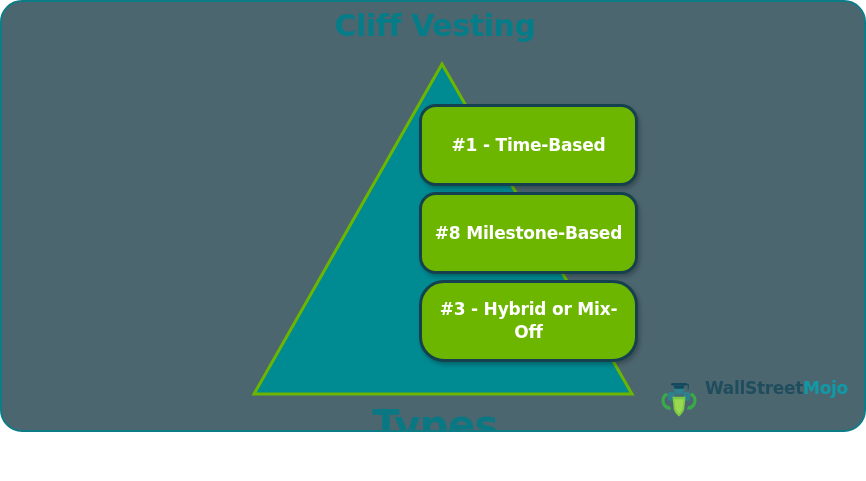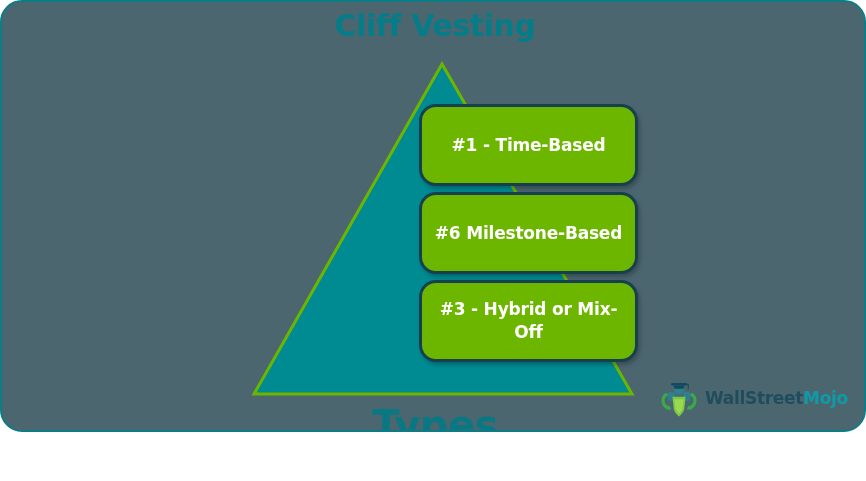--- a/index.html
+++ b/index.html
@@ -73,21 +73,21 @@
     text-align: center;
     display: flex;
     align-items: center;
     justify-content: center;
     padding: 4px 12px;
     box-shadow: 2px 3px 4px rgba(0,0,0,0.25);
   }
 
   .box-1 { height: 82px; margin-bottom: 6px; }
   .box-2 { height: 82px; margin-bottom: 6px; }
-  .box-3 { height: 82px; }
+  .box-3 { height: 82px; border-radius: 25px; }
 
   
   .bottom-label {
     position: absolute;
     top: 398px;
     left: 0;
     width: 866px;
     text-align: center;
     font-size: 40px;
     font-weight: 800;
@@ -96,21 +96,20 @@
     line-height: 50px;
     white-space: nowrap;
   }
 
   
   .logo {
     position: absolute;
     right: 16px;
     bottom: 12px;
     display: flex;
-    align-items: center;
     gap: 5px;
   }
   .logo-mark {
     width: 42px;
     height: 40px;
     flex: 0 0 auto;
   }
   .logo-text {
     font-size: 17px;
     font-weight: 800;
@@ -127,21 +126,21 @@
 <div class="infographic" style="background: rgb(76, 102, 112); border-color: rgb(12, 124, 134);">
 
   <div class="title" style="color: rgb(5, 125, 136);">Cliff Vesting</div>
 
   <svg class="pyramid-svg" viewBox="0 0 866 481">
     <polygon id="pyramid-polygon" points="440,62 252,392 630,392" fill="#008b93" stroke="#6cb600" stroke-width="3" stroke-linejoin="miter"></polygon>
   </svg>
 
   <div class="boxes">
     <div class="box box-1" style="background: rgb(108, 182, 0); border-color: rgb(21, 65, 79); color: rgb(255, 255, 255);">#1 - Time-Based</div>
-    <div class="box box-2" style="background: rgb(108, 182, 0); border-color: rgb(21, 65, 79); color: rgb(255, 255, 255);">#6 Milestone-Based</div>
+    <div class="box box-2" style="background: rgb(108, 182, 0); border-color: rgb(21, 65, 79); color: rgb(255, 255, 255);">#8 Milestone-Based</div>
     <div class="box box-3" style="background: rgb(108, 182, 0); border-color: rgb(21, 65, 79); color: rgb(255, 255, 255);">#3 - Hybrid or Mix-Off</div>
   </div>
 
   <div class="bottom-label" style="color: rgb(10, 120, 131);">Types</div>
 
   <div class="logo">
     <svg class="logo-mark" viewBox="0 0 64 60">
 
       <path d="M12 22 C4 26 3 38 10 45 C13 48 17 49 20 47 L18 42 C14 42 10 39 10 34 C10 29 13 26 17 26 Z" fill="#3aa94a"></path>
 

